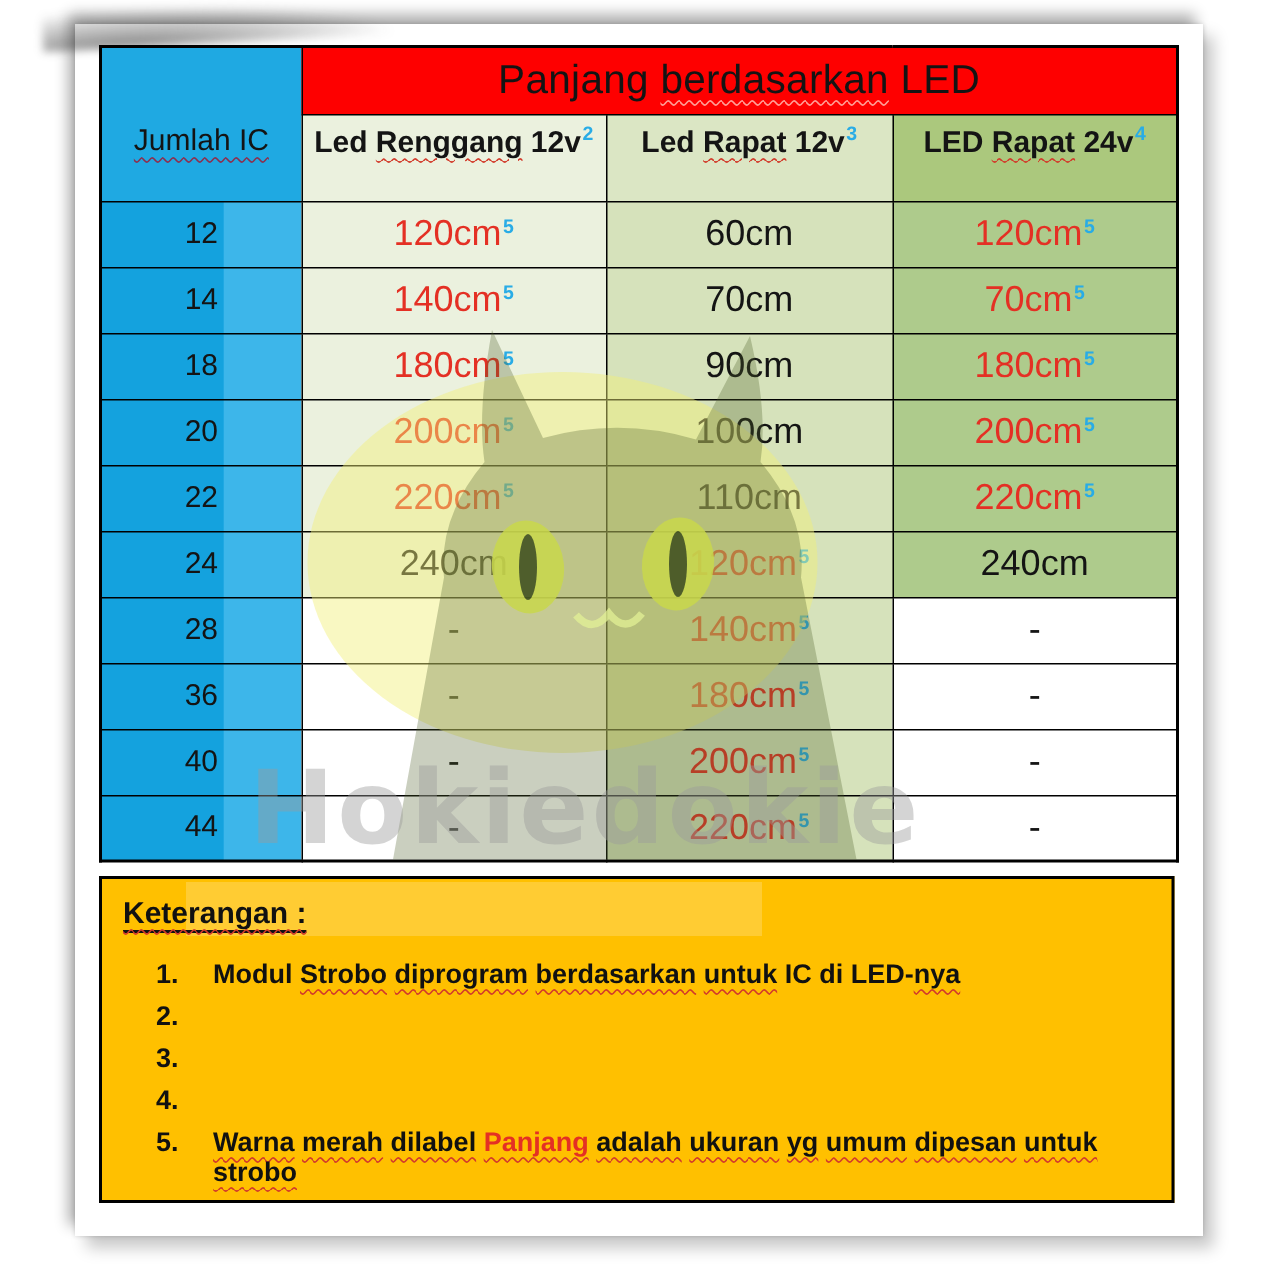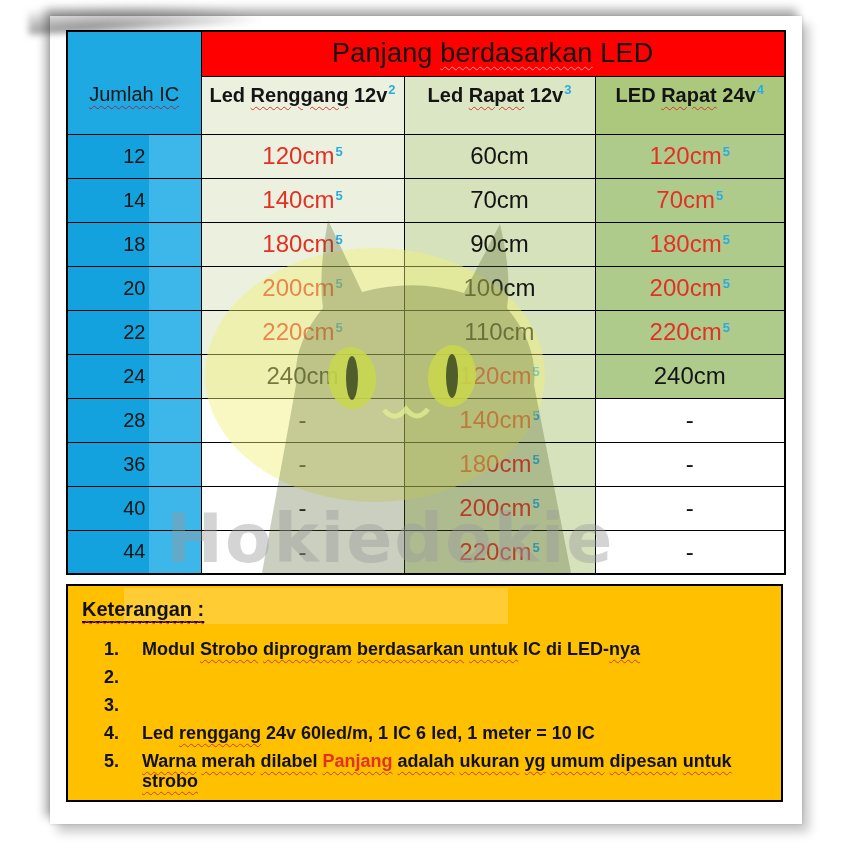--- a/index.html
+++ b/index.html
@@ -201,21 +201,20 @@
           <span class="note-text"><span>Modul </span><span class="wavy ">Strobo</span><span> </span><span class="wavy ">diprogram</span><span> </span><span class="wavy ">berdasarkan</span><span> </span><span class="wavy ">untuk</span><span> IC di LED-</span><span class="wavy ">nya</span></span>
         </li>
         <li class="note-item">
           <span class="note-num">2.</span>
         </li>
         <li class="note-item">
           <span class="note-num">3.</span>
         </li>
         <li class="note-item">
           <span class="note-num">4.</span>
-          <span class="note-text"><span>Led </span><span class="wavy ">renggang</span><span> 24v 60led/m, 1 IC 6 led, 1 meter = 10 IC</span></span>
         </li>
         <li class="note-item">
           <span class="note-num">5.</span>
           <span class="note-text"><span class="wavy ">Warna</span><span> </span><span class="wavy ">merah</span><span> </span><span class="wavy ">dilabel</span><span> </span><span class="wavy red">Panjang</span><span> </span><span class="wavy ">adalah</span><span> </span><span class="wavy ">ukuran</span><span> </span><span class="wavy ">yg</span><span> </span><span class="wavy ">umum</span><span> </span><span class="wavy ">dipesan</span><span> </span><span class="wavy ">untuk</span><span> </span><span class="wavy ">strobo</span></span>
         </li>
       </ol>
   </div>
 </div>
 
 </body></html>

